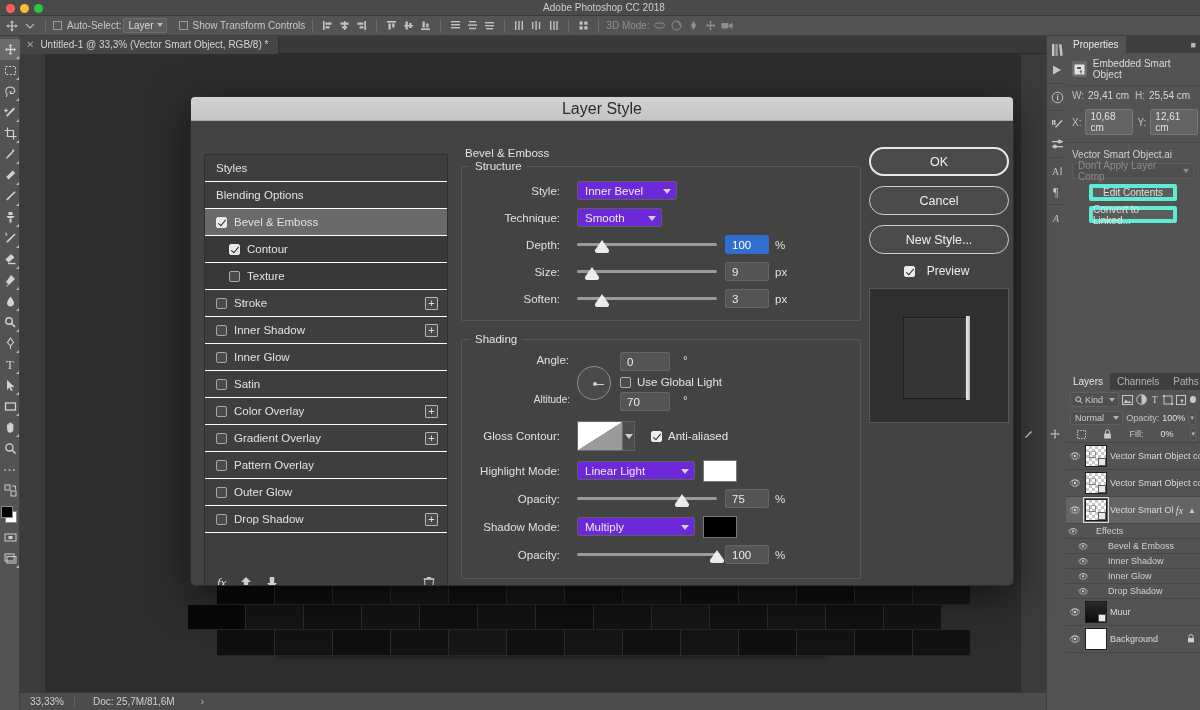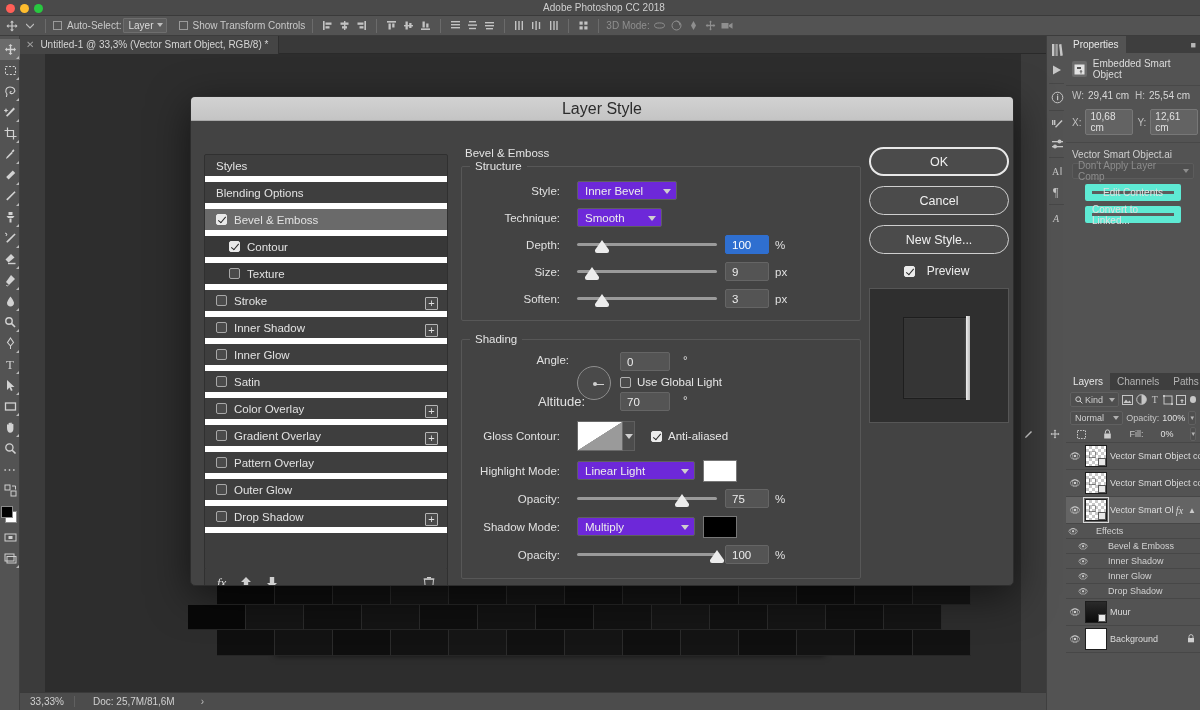--- a/index.html
+++ b/index.html
@@ -145,22 +145,22 @@
   .prop-div { height:1px; background:#484848; margin:3px 0; }
   .prop-file { padding:3px 6px; font-size:10px; color:#cfcfcf; }
   .prop-select {
     margin:0 6px; background:#4f4f4f; border:1px solid #5c5c5c; border-radius:2px;
     height:16px; display:flex; align-items:center; padding:0 12px 0 5px;
     font-size:10px; color:#8d8d8d; position:relative;
   }
   .prop-select .caret { position:absolute; right:4px; top:5px; width:0;height:0;
     border-left:3px solid transparent;border-right:3px solid transparent;border-top:4px solid #8d8d8d;}
   .prop-btn {
-    margin:5px auto 0; width:96px; height:17px; background:#5c5c5c;
-    border:7px solid #5eead4; border-radius:2px; display:flex;
+    margin:5px auto 0; width:88px; height:17px; background:#5c5c5c;
+    border:4px solid #5eead4; border-radius:2px; display:flex;
     align-items:center; justify-content:center; font-size:10px; color:#e0e0e0;
   }
 
   
   .layers-panel { position:absolute; left:0; top:337px; width:134px; height:373px; background:#535353;}
   .lp-filter {
     display:flex; align-items:center; gap:3px; padding:3px 4px; height:19px;
   }
   .lp-kind {
     background:#4f4f4f; border:1px solid #606060; border-radius:2px; height:15px;
@@ -242,21 +242,21 @@
   
   .styles-col {
     position:absolute; left:13px; top:33px; width:244px; height:447px;
   }
   .styles-box {
     background:#3e3e3e; border:1px solid #303030; border-radius:2px;
     height:416px; overflow:hidden;
   }
   .style-item {
     height:27px; display:flex; align-items:center; padding-left:11px;
-    border-bottom:6px solid #ffffff; font-size:11.5px; color:#e2e2e2;
+    border-bottom:1px solid #ffffff; font-size:11.5px; color:#e2e2e2;
     position:relative;
   }
   .style-item.sub { padding-left:24px; background:#383838; }
   .style-item.active { background:#6a6a6a; }
   .style-item.blank { border-bottom:none; }
   .scheck {
     width:11px; height:11px; border:1px solid #a8a8a8; border-radius:2px;
     background:#4b4b4b; margin-right:7px; flex:none; position:relative;
   }
   .scheck.on { background:#e9e9e9; border-color:#e9e9e9; }
@@ -1200,21 +1200,21 @@
               <div class="center"></div>
             </div>
             <div class="numfield" style="position:absolute; left:148px; top:0px; margin-left:0; width:50px;">0</div>
             <span class="unit" style="position:absolute; left:205px; top:2px;">°</span>
 
             <div style="position:absolute; left:148px; top:24px; display:flex; align-items:center;">
               <span class="chk"></span>
               <span style="font-size:11.5px; color:#e6e6e6;">Use Global Light</span>
             </div>
 
-            <div style="position:absolute; left:16px; top:42px; width:105px; text-align:right; padding-right:8px; font-size:13px; color:#e0e0e0;">Altitude:</div>
+            <div style="position:absolute; left:1px; top:42px; width:105px; text-align:right; padding-right:8px; font-size:10px; color:#e0e0e0;">Altitude:</div>
             <div class="numfield" style="position:absolute; left:148px; top:40px; margin-left:0; width:50px;">70</div>
             <span class="unit" style="position:absolute; left:205px; top:42px;">°</span>
           </div>
 
           <div class="row" style="height:32px; margin-top:6px;">
             <div class="rlabel">Gloss Contour:</div>
             <div style="display:flex;">
               <div class="gloss-box">
                   <div class="ramp"></div>
                 </div>

